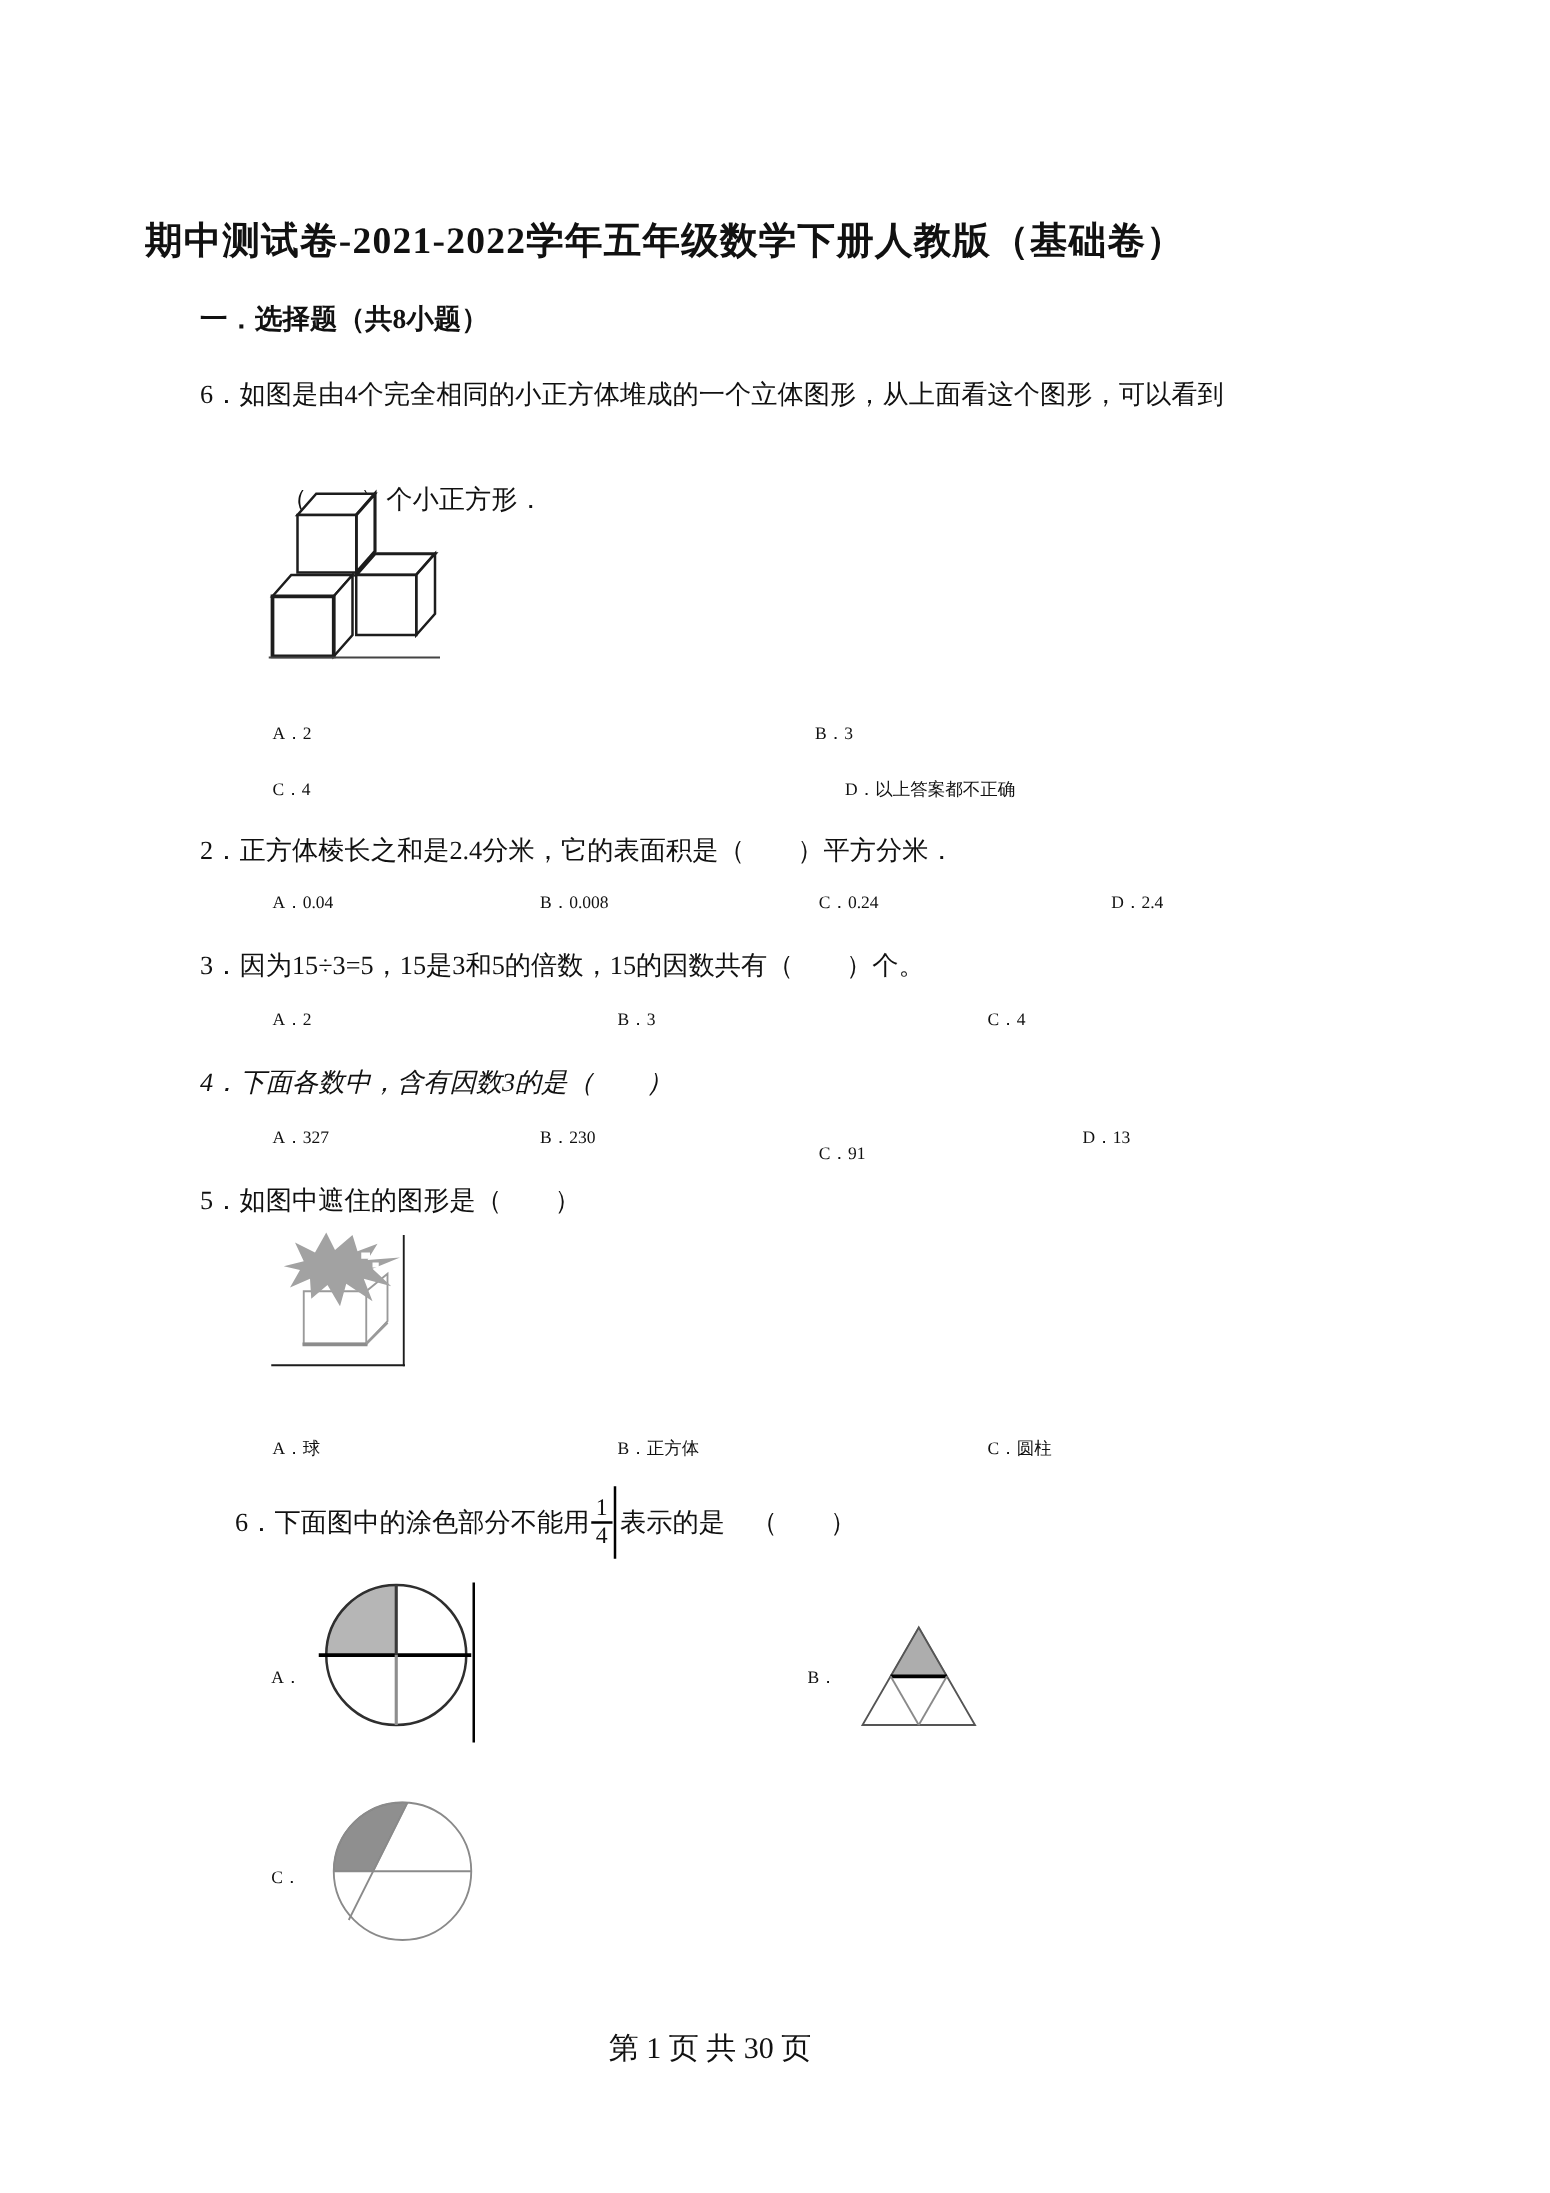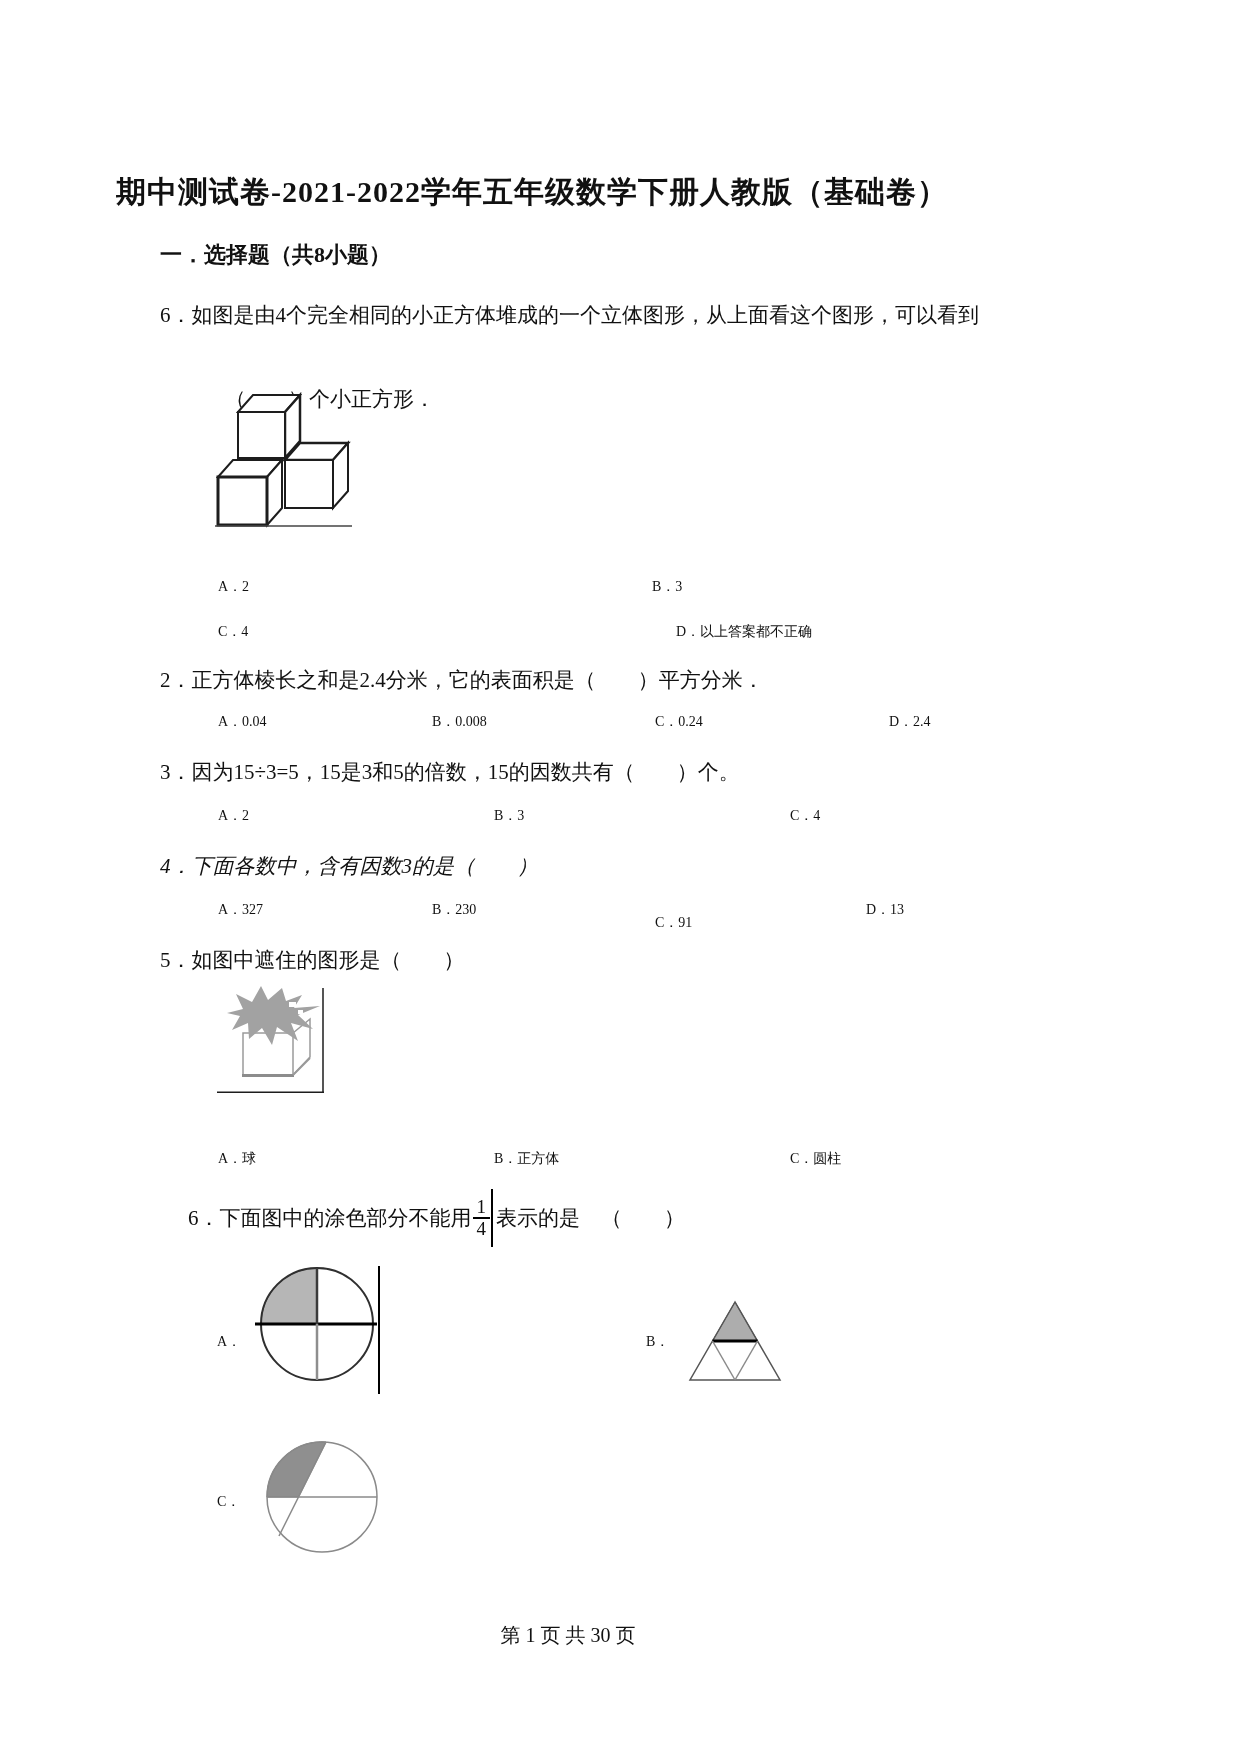--- a/index.html
+++ b/index.html
@@ -22,21 +22,21 @@
   }
   .frac{
     display:inline-flex;flex-direction:column;align-items:center;
     font-size:19px;line-height:20px;margin:0 1px;
   }
   .frac .den{border-top:2px solid #000;padding:0 4px;}
   .frac .num{padding:0 4px;}
   .caret{width:2px;height:58px;background:#000;margin-right:3px;}
   .footer{
     position:absolute;left:0;top:1622px;width:1136px;text-align:center;
-    font-size:20px;
+    font-size:24px;
   }
   svg{display:block;}
 </style>
 </head>
 <body>
 
 <div class="title">期中测试卷-2021-2022学年五年级数学下册人教版（基础卷）</div>
 <div class="section">一．选择题（共8小题）</div>
 
 <div class="t" style="left:160px;top:303px;">6．如图是由4个完全相同的小正方体堆成的一个立体图形，从上面看这个图形，可以看到</div>

